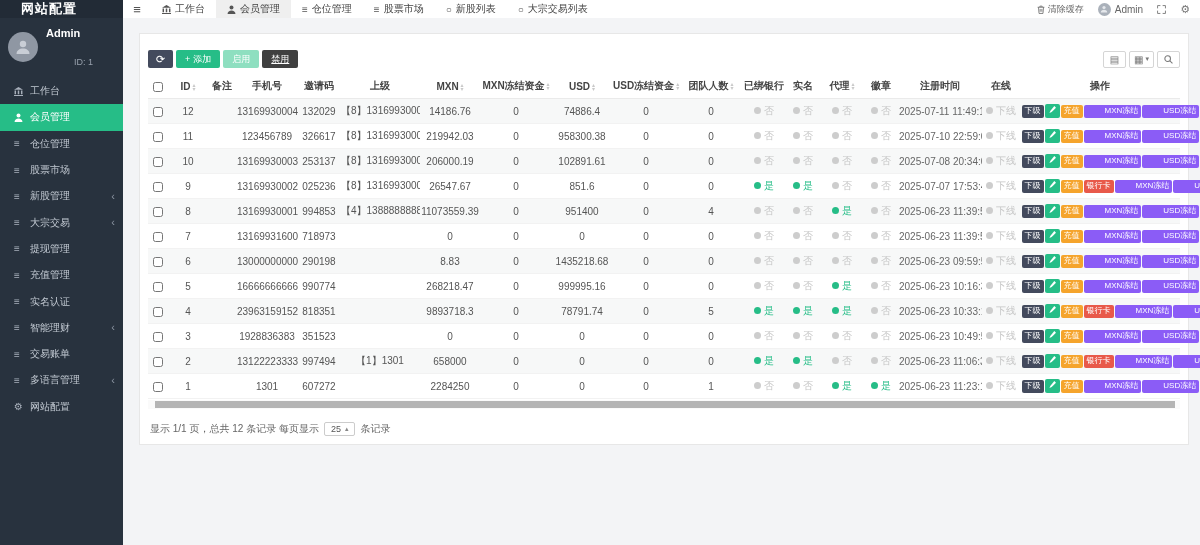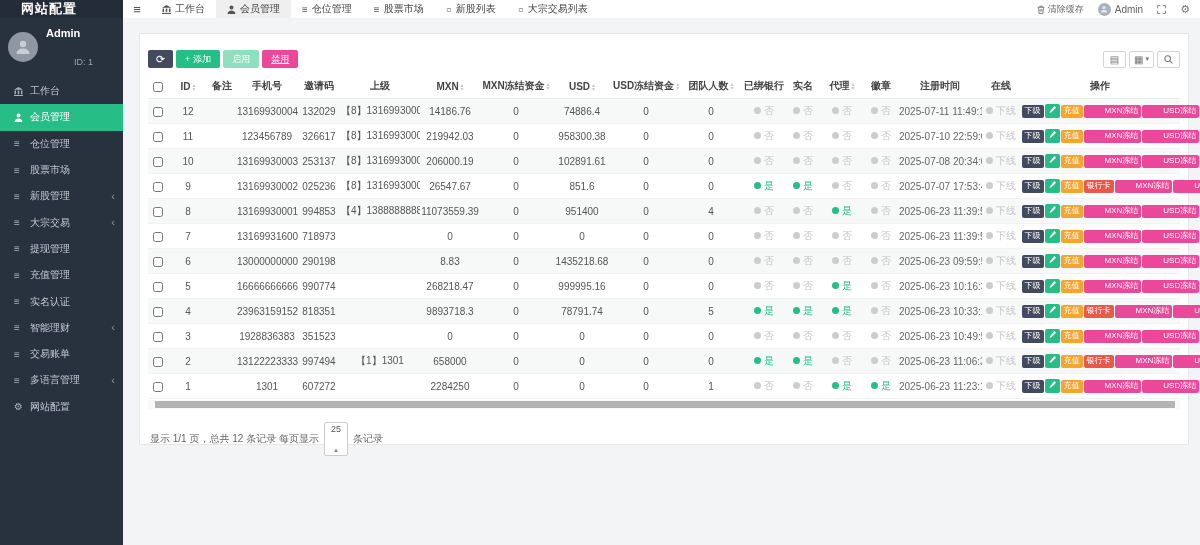--- a/index.html
+++ b/index.html
@@ -47,21 +47,21 @@
   
   .content { flex: 1; padding: 15px 11px 0 16px; }
   .card { background: #fff; border: 1px solid #e7e7e7; height: 412px; padding: 0 8px; }
   .toolbar { display: flex; align-items: center; padding: 16px 0 6px; }
   .btn { height: 18px; border: none; border-radius: 2px; color: #fff; font-size: 9px;
     display: inline-flex; align-items: center; justify-content: center; gap: 3px;
     padding: 0 9px; margin-right: 3px; cursor: pointer; font-family: inherit; }
   .btn-refresh { background: #434a5d; width: 25px; padding: 0; font-size: 11px; }
   .btn-add { background: #26bd87; }
   .btn-enable { background: #8edfc0; }
-  .btn-disable { background: #ec4899; text-decoration: underline; }
+  .btn-disable { background: #404040; text-decoration: underline; }
   .toolbar-right { margin-left: auto; display: flex; gap: 3px; }
   .tbtn { height: 17px; min-width: 23px; background: #fff; border: 1px solid #d5d5d5;
     border-radius: 2px; color: #777; font-size: 10px; display: inline-flex; align-items: center;
     justify-content: center; padding: 0 4px; cursor: pointer; gap: 2px; }
 
   table { width: 100%; border-collapse: collapse; table-layout: fixed; font-size: 10px; color: #555; }
   thead th { font-size: 10px; color: #444; font-weight: bold; padding: 5px 1px; white-space: nowrap;
     text-align: center; border-bottom: 1px solid #eaeaea; }
   tbody td { height: 25px; text-align: center; white-space: nowrap; overflow: hidden;
     border-bottom: 1px solid #f2f2f2; padding: 0 1px; }
@@ -73,27 +73,27 @@
   .bool-no { color: #c6c6c6; } .bool-no .dot { background: #cdcdcd; }
   .bool-yes { color: #26bd87; } .bool-yes .dot { background: #26bd87; }
   .cell-time { color: #666; }
   td.cell-actions { overflow: visible; text-align: right; padding-right: 5px; }
   .abtn { display: inline-block; border-radius: 2px; color: #fff; font-size: 8px;
     padding: 2.5px 3px; margin: 0 0.5px; cursor: pointer; white-space: nowrap; line-height: 1.1; }
   .abtn-sub { background: #434a5d; }
   .abtn-edit { background: #26bd87; padding: 2.5px 4px; }
   .abtn-recharge { background: #f5a42c; }
   .abtn-bank { background: #e8594a; }
-  .abtn-freeze { background: #ec4899; padding-left: 21px; }
+  .abtn-freeze { background: #8b5cf6; padding-left: 21px; }
 
   .hscroll { height: 9px; background: #fafafa; display: flex; align-items: center; margin-top: 1px; }
   .hscroll-thumb { height: 7px; background: #b4b4b4; margin-left: 7px; width: calc(100% - 12px); }
   .pagination { font-size: 10px; color: #666; padding: 13px 2px; display: flex; align-items: center; gap: 5px; }
   .page-size { border: 1px solid #ccc; border-radius: 2px; padding: 1px 6px; font-size: 9px;
-    color: #555; background: #fff; display: inline-flex; align-items: center; gap: 12px; cursor: pointer; flex-direction: column; }
+    color: #555; background: #fff; display: inline-flex; align-items: center; gap: 4px; cursor: pointer; }
   .page-size .caret { font-size: 7px; color: #888; }
   svg { display: block; }
 </style>
 </head>
 <body>
 
 <div class="app">
 
   <aside class="sidebar">
     <div class="logo">网站配置</div>

